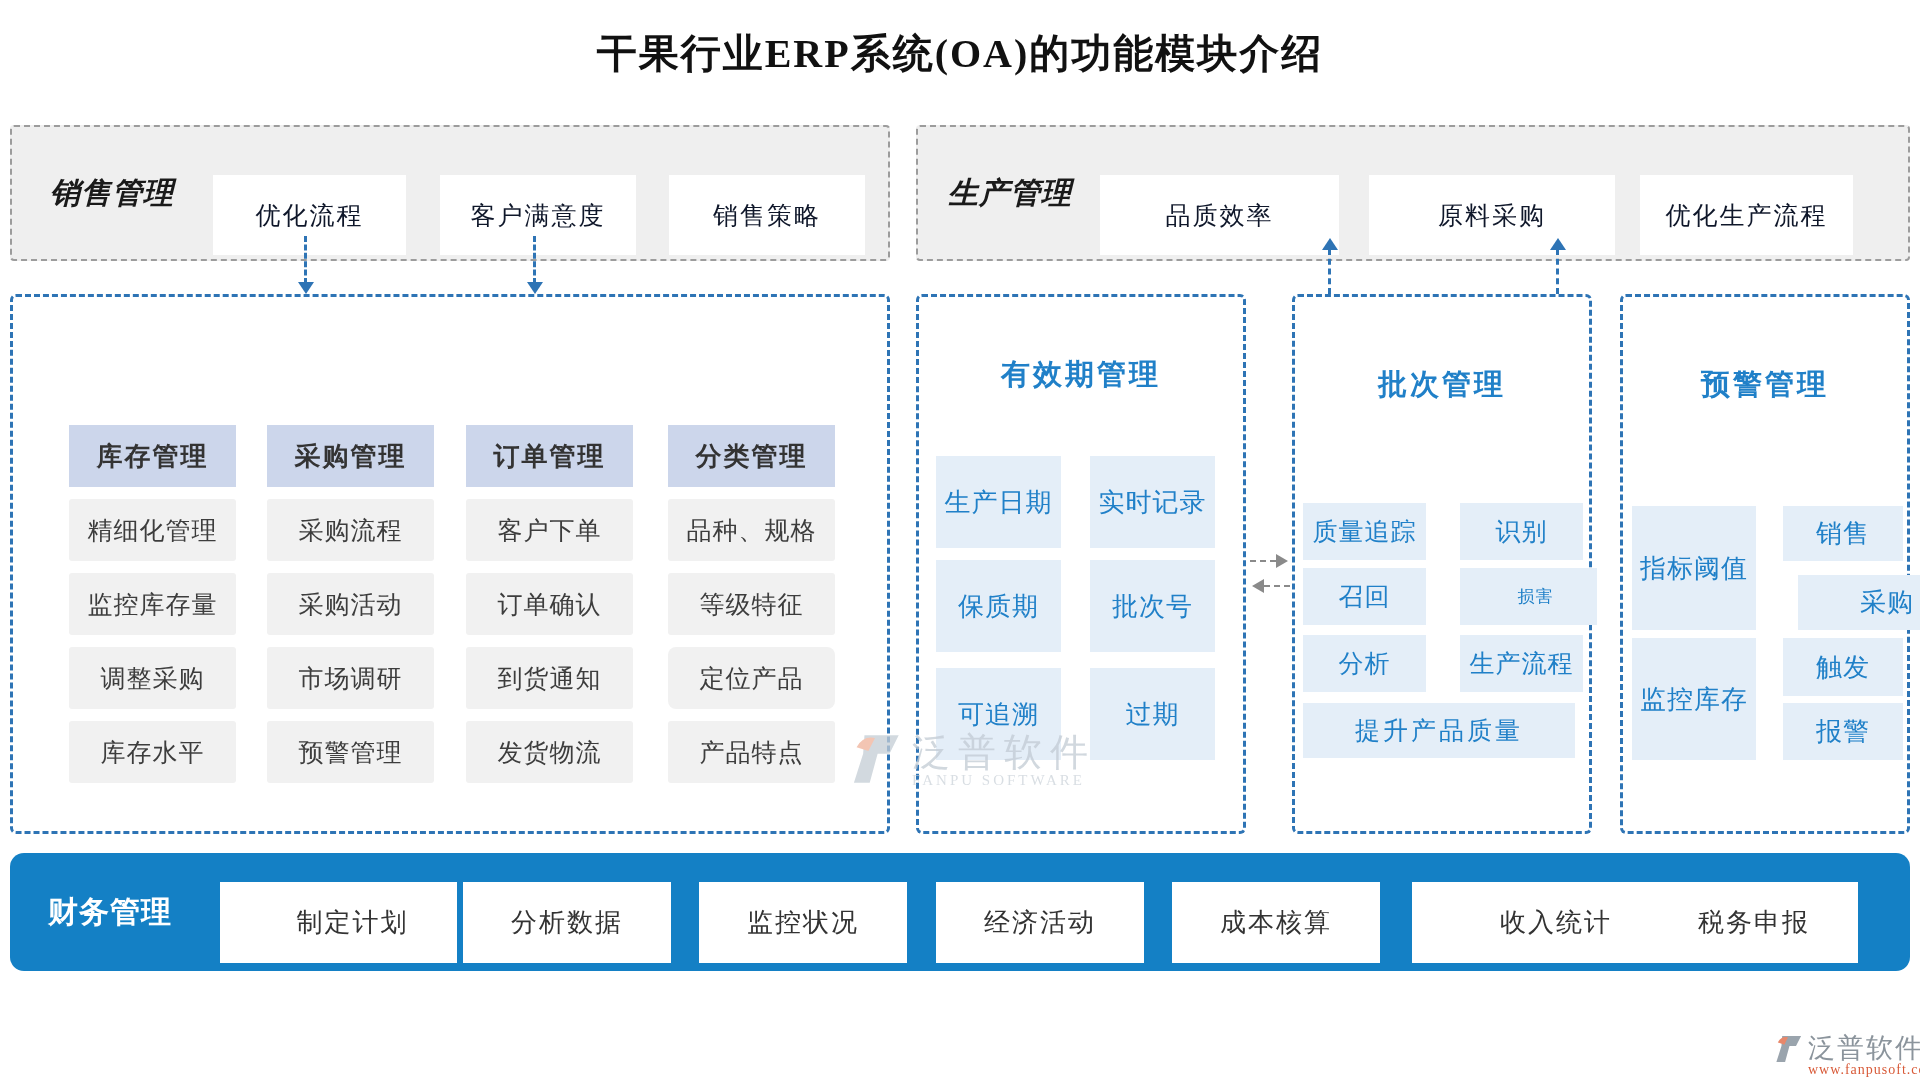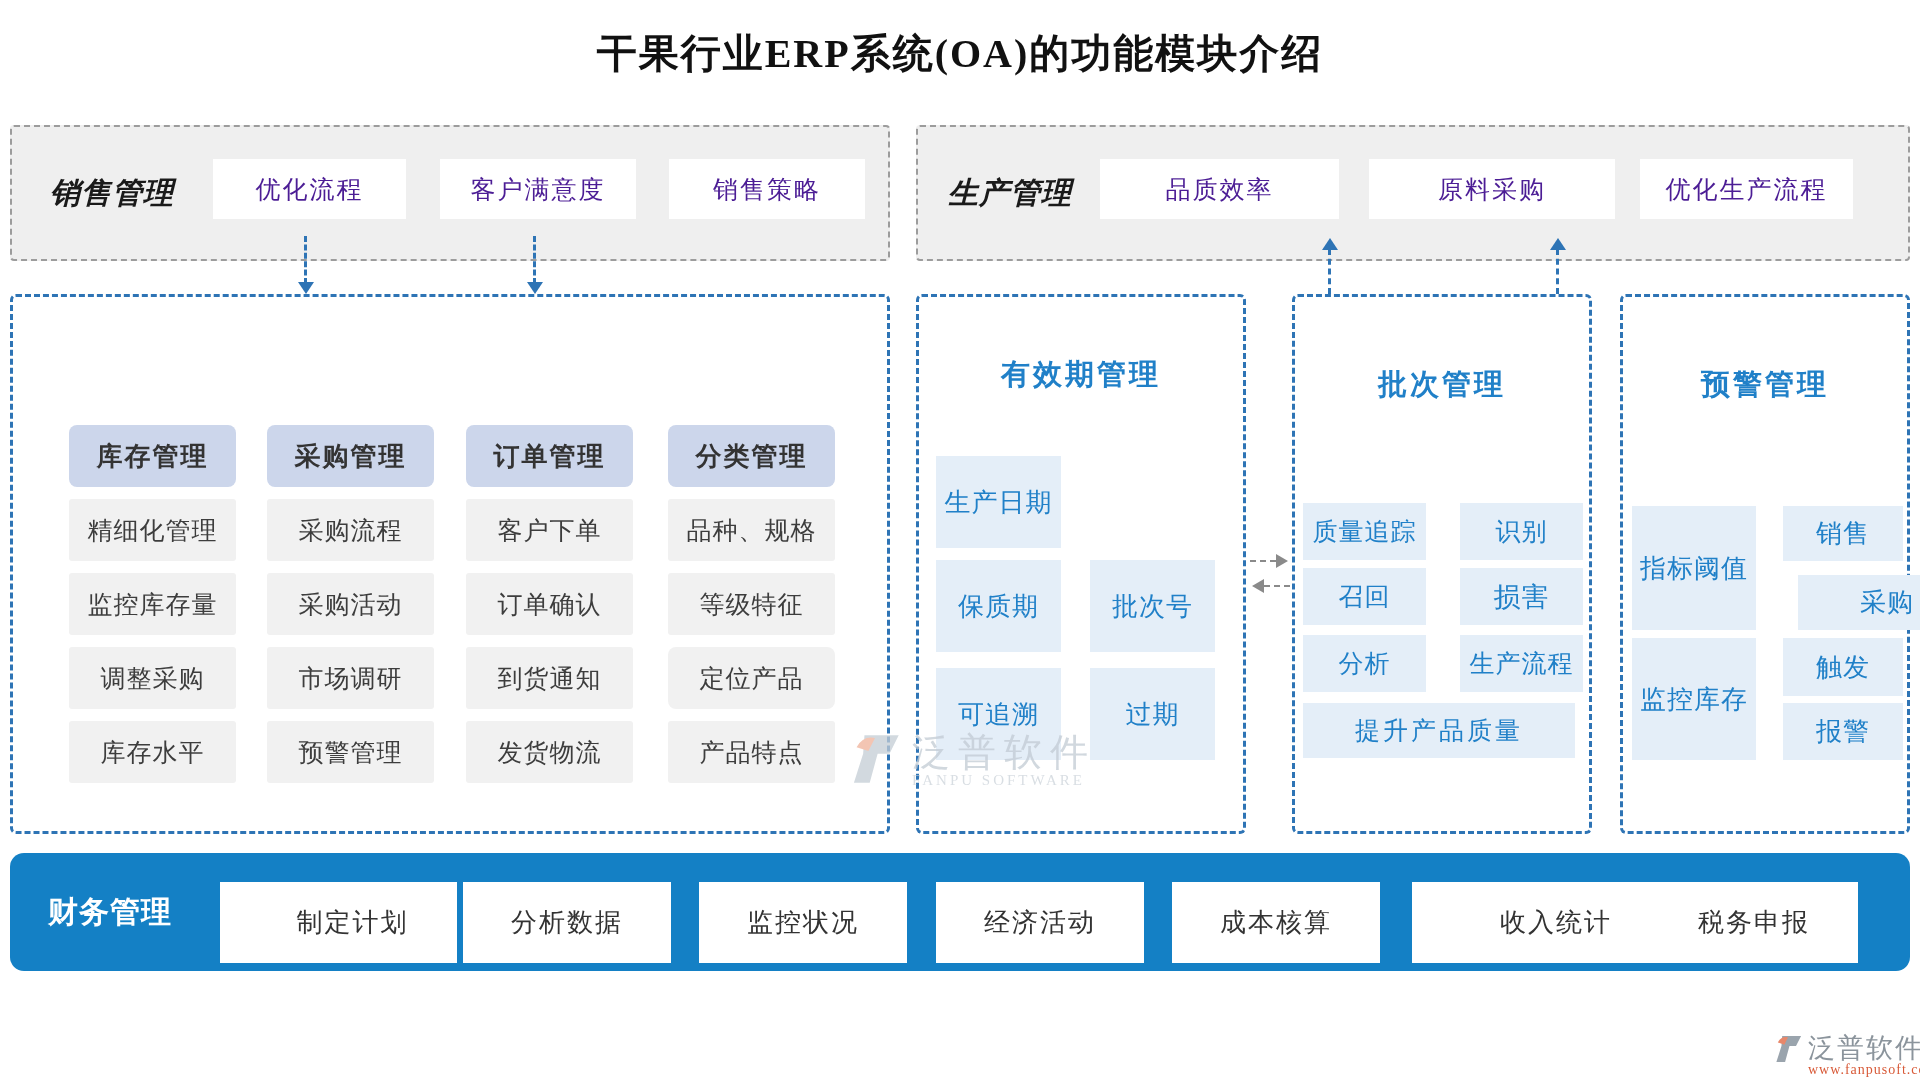--- a/index.html
+++ b/index.html
@@ -9,32 +9,32 @@
   }
   .page-title{
     position:absolute;top:26px;left:0;width:100%;text-align:center;
     font-size:40px;font-weight:bold;color:#111;letter-spacing:2px;
   }
   
   .gbox{position:absolute;top:125px;height:136px;background:#efefef;border:2px dashed #9c9c9c;border-radius:4px;box-sizing:border-box;}
   .gbox.sales{left:10px;width:880px;}
   .gbox.production{left:916px;width:994px;}
   .glabel{position:absolute;top:50%;transform:translateY(-50%);font-size:30px;font-weight:bold;color:#1a1a1a;letter-spacing:1px;font-style:italic;}
-  .gbtn{position:absolute;top:32px;height:60px;background:#ffffff;display:flex;align-items:center;justify-content:center;
-        font-size:25px;color:#4c1d95;letter-spacing:2px;}
+  .gbtn{position:absolute;top:48px;height:80px;background:#ffffff;display:flex;align-items:center;justify-content:center;
+        font-size:25px;color:#0f172a;letter-spacing:2px;}
   
   .bbox{position:absolute;top:294px;height:540px;background:#ffffff;border:3px dashed #2e74b5;border-radius:6px;box-sizing:border-box;}
   .bbox.main{left:10px;width:880px;}
   .bbox.validity{left:916px;width:330px;}
   .bbox.batch{left:1292px;width:300px;}
   .bbox.warning{left:1620px;width:290px;}
   .btitle{position:absolute;left:0;width:100%;text-align:center;font-size:29px;font-weight:bold;color:#2080c8;letter-spacing:3px;}
   
   .mcol{position:absolute;top:128px;width:167px;display:flex;flex-direction:column;}
-  .mhead{height:62px;margin-bottom:12px;background:#ccd6eb;border-radius:8px;display:flex;align-items:center;justify-content:center;
+  .mhead{height:62px;margin-bottom:12px;background:#ccd6eb;border-radius:0;display:flex;align-items:center;justify-content:center;
          font-size:26px;font-weight:bold;color:#333;letter-spacing:2px;}
   .mcell{height:62px;margin-bottom:12px;background:#f1f1f1;border-radius:3px;display:flex;align-items:center;justify-content:center;
          font-size:25px;color:#3d3d3d;letter-spacing:1px;}
   
   .bcell{position:absolute;background:#e4eef8;display:flex;align-items:center;justify-content:center;
          font-size:26px;color:#2080c8;letter-spacing:1px;}
   
   .finbar{position:absolute;left:10px;top:853px;width:1900px;height:118px;background:#1480c5;border-radius:14px;}
   .finlabel{position:absolute;left:38px;top:50%;transform:translateY(-50%);font-size:30px;font-weight:bold;color:#ffffff;letter-spacing:1px;}
   .finbtn{position:absolute;top:29px;height:81px;background:#ffffff;display:flex;align-items:center;justify-content:center;
@@ -112,37 +112,38 @@
       <div class="mcell">品种、规格</div>
       <div class="mcell">等级特征</div>
       <div class="mcell" style="border-radius:8px;">定位产品</div>
       <div class="mcell">产品特点</div>
     </div>
   </div>
 
   <div class="bbox validity">
     <div class="btitle" style="top:58px;">有效期管理</div>
     <div class="bcell" style="left:17px;top:159px;width:125px;height:92px;">生产日期</div>
+    <div class="bcell" style="left:171px;top:159px;width:125px;height:92px;">实时记录</div>
     <div class="bcell" style="left:17px;top:263px;width:125px;height:92px;">保质期</div>
     <div class="bcell" style="left:171px;top:263px;width:125px;height:92px;">批次号</div>
     <div class="bcell" style="left:17px;top:371px;width:125px;height:92px;">可追溯</div>
     <div class="bcell" style="left:171px;top:371px;width:125px;height:92px;">过期</div>
   </div>
 
   <div class="hline" style="left:1250px;top:560px;width:26px;"></div>
   <div class="hhead-right" style="left:1276px;top:554px;"></div>
   <div class="hhead-left" style="left:1252px;top:579px;"></div>
   <div class="hline" style="left:1264px;top:585px;width:26px;"></div>
 
   <div class="bbox batch">
     <div class="btitle" style="top:68px;">批次管理</div>
     <div class="bcell" style="left:8px;top:206px;width:123px;height:57px;font-size:25px;">质量追踪</div>
     <div class="bcell" style="left:165px;top:206px;width:123px;height:57px;font-size:25px;">识别</div>
     <div class="bcell" style="left:8px;top:271px;width:123px;height:57px;font-size:25px;">召回</div>
-    <div class="bcell" style="left:165px;top:271px;width:123px;height:57px;font-size:27px;">损害</div>
+    <div class="bcell" style="left:165px;top:271px;width:123px;height:57px;font-size:17px;padding-left:14px;">损害</div>
     <div class="bcell" style="left:8px;top:338px;width:123px;height:57px;font-size:25px;">分析</div>
     <div class="bcell" style="left:165px;top:338px;width:123px;height:57px;font-size:25px;">生产流程</div>
     <div class="bcell" style="left:8px;top:406px;width:272px;height:55px;font-size:25px;letter-spacing:3px;">提升产品质量</div>
   </div>
 
   <div class="bbox warning">
     <div class="btitle" style="top:68px;">预警管理</div>
     <div class="bcell" style="left:9px;top:209px;width:124px;height:124px;">指标阈值</div>
     <div class="bcell" style="left:9px;top:341px;width:124px;height:122px;">监控库存</div>
     <div class="bcell" style="left:160px;top:209px;width:120px;height:55px;">销售</div>

